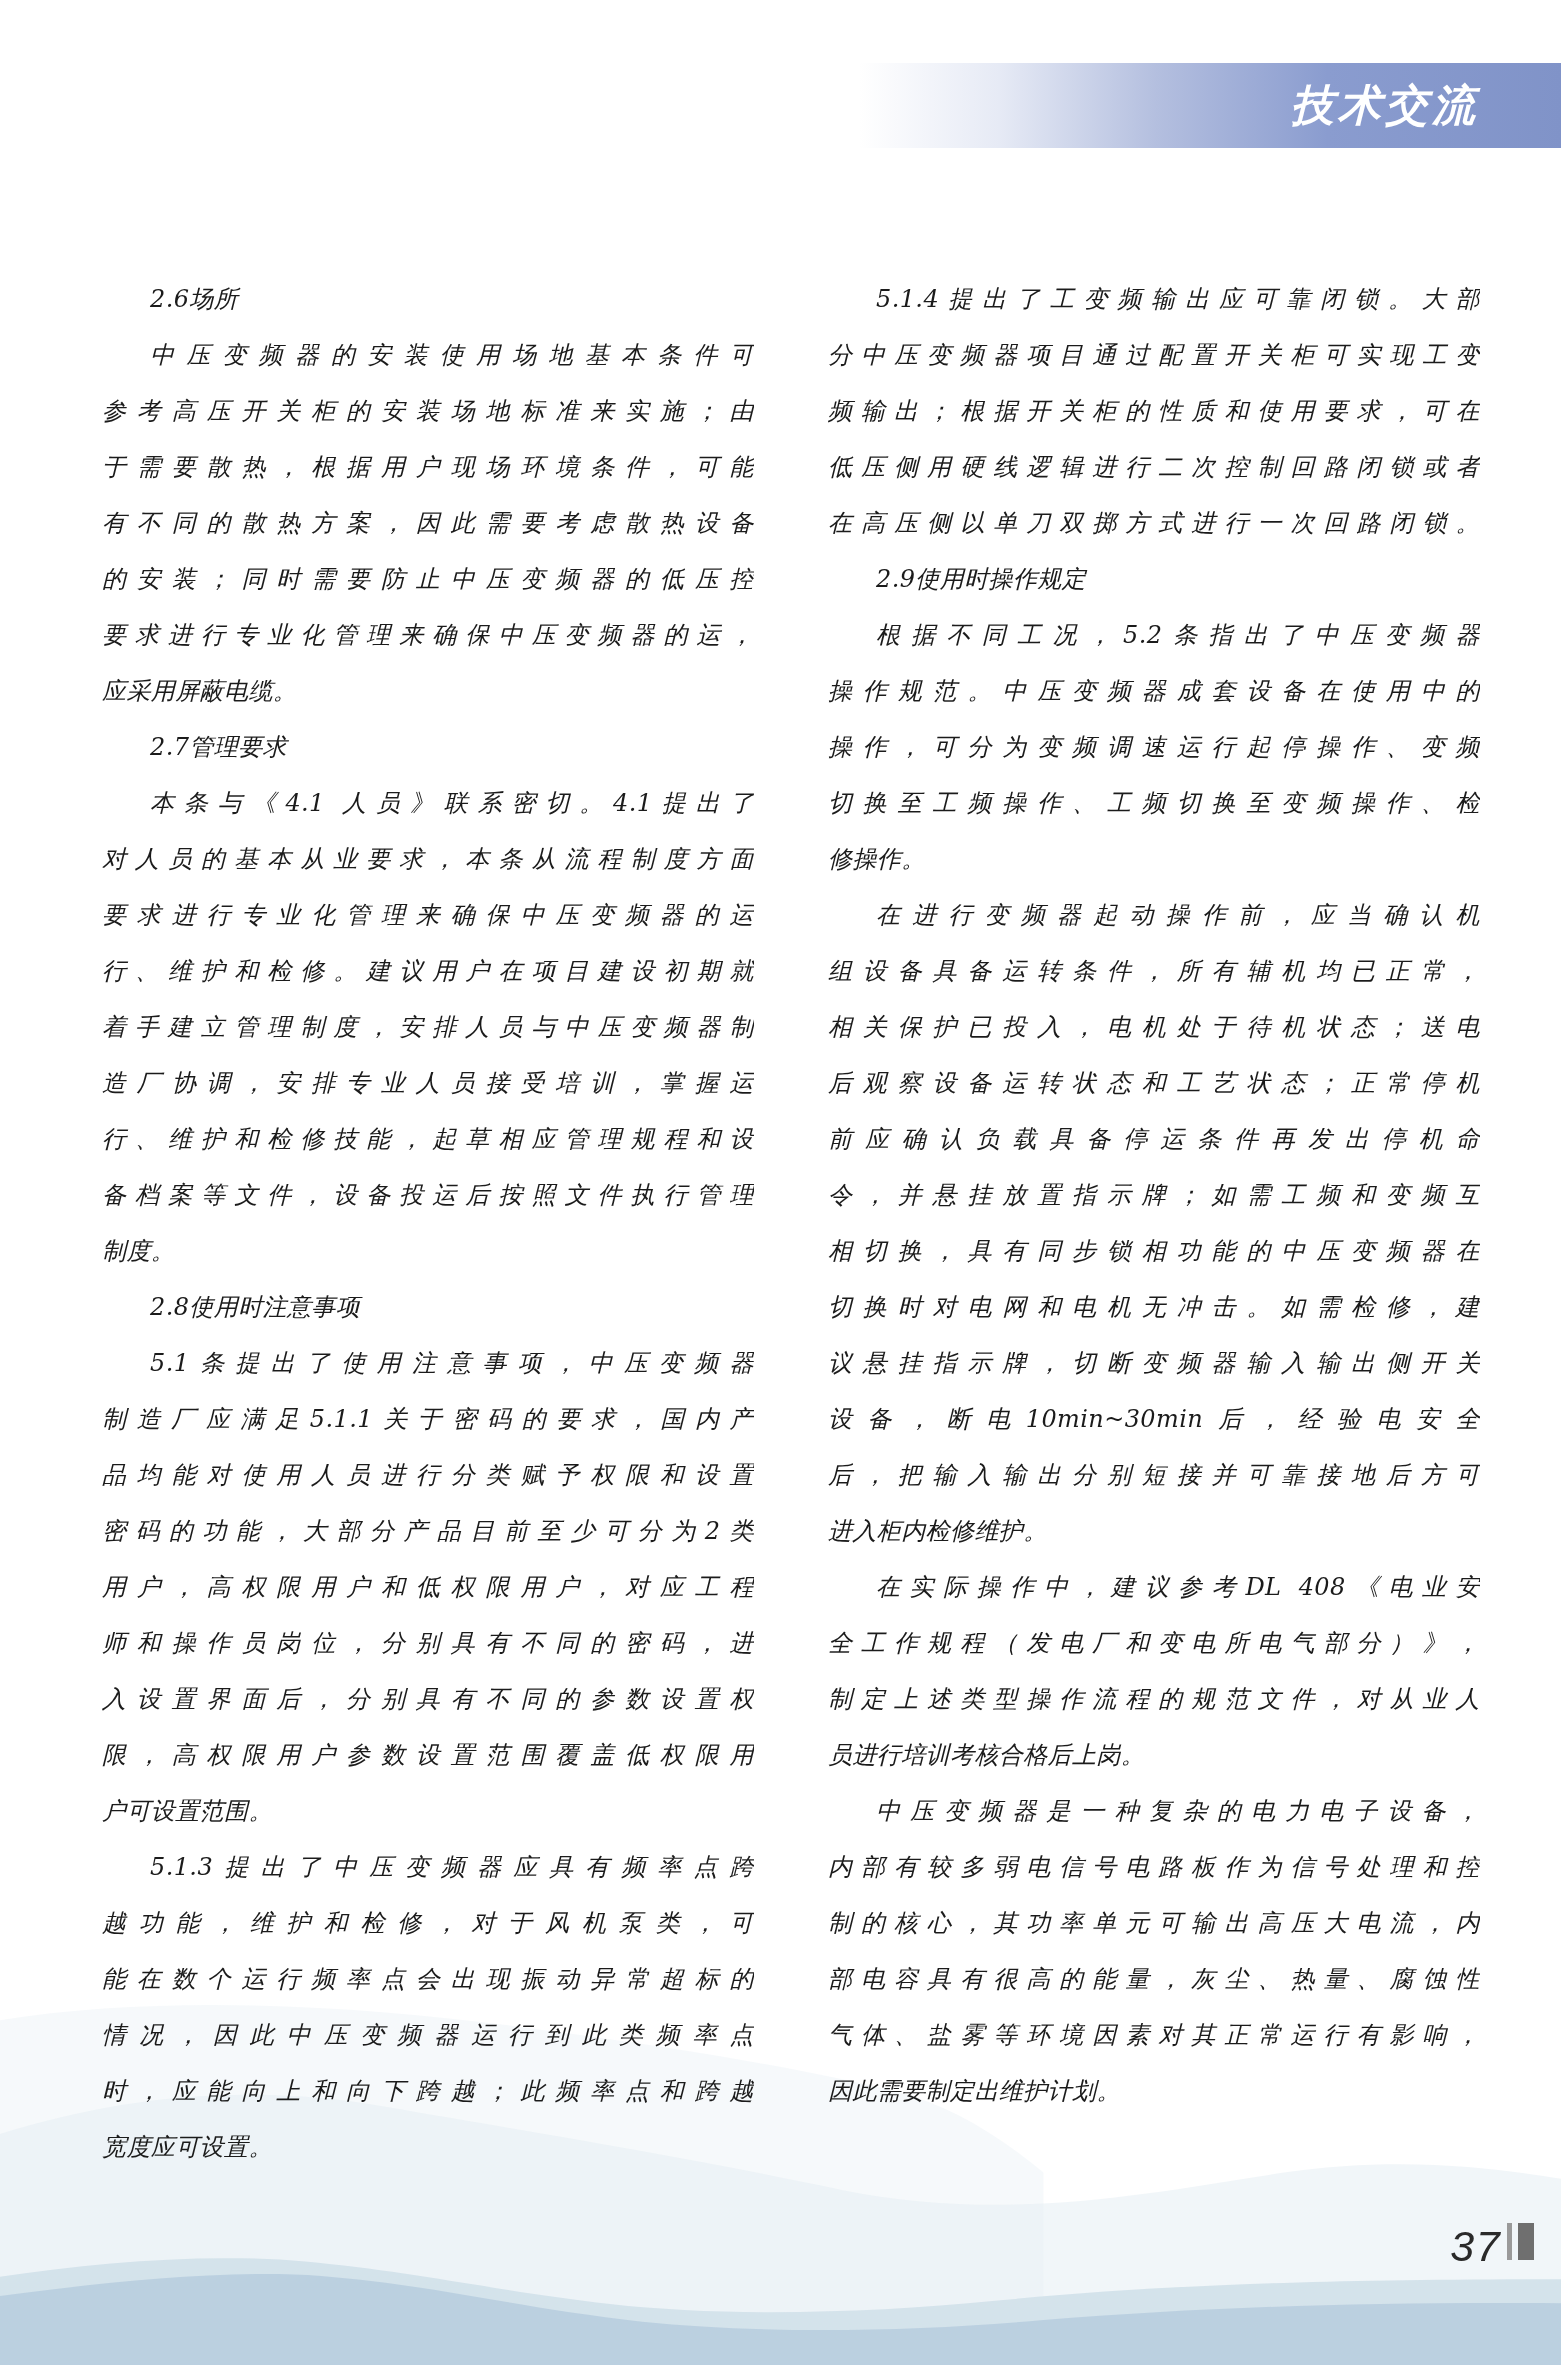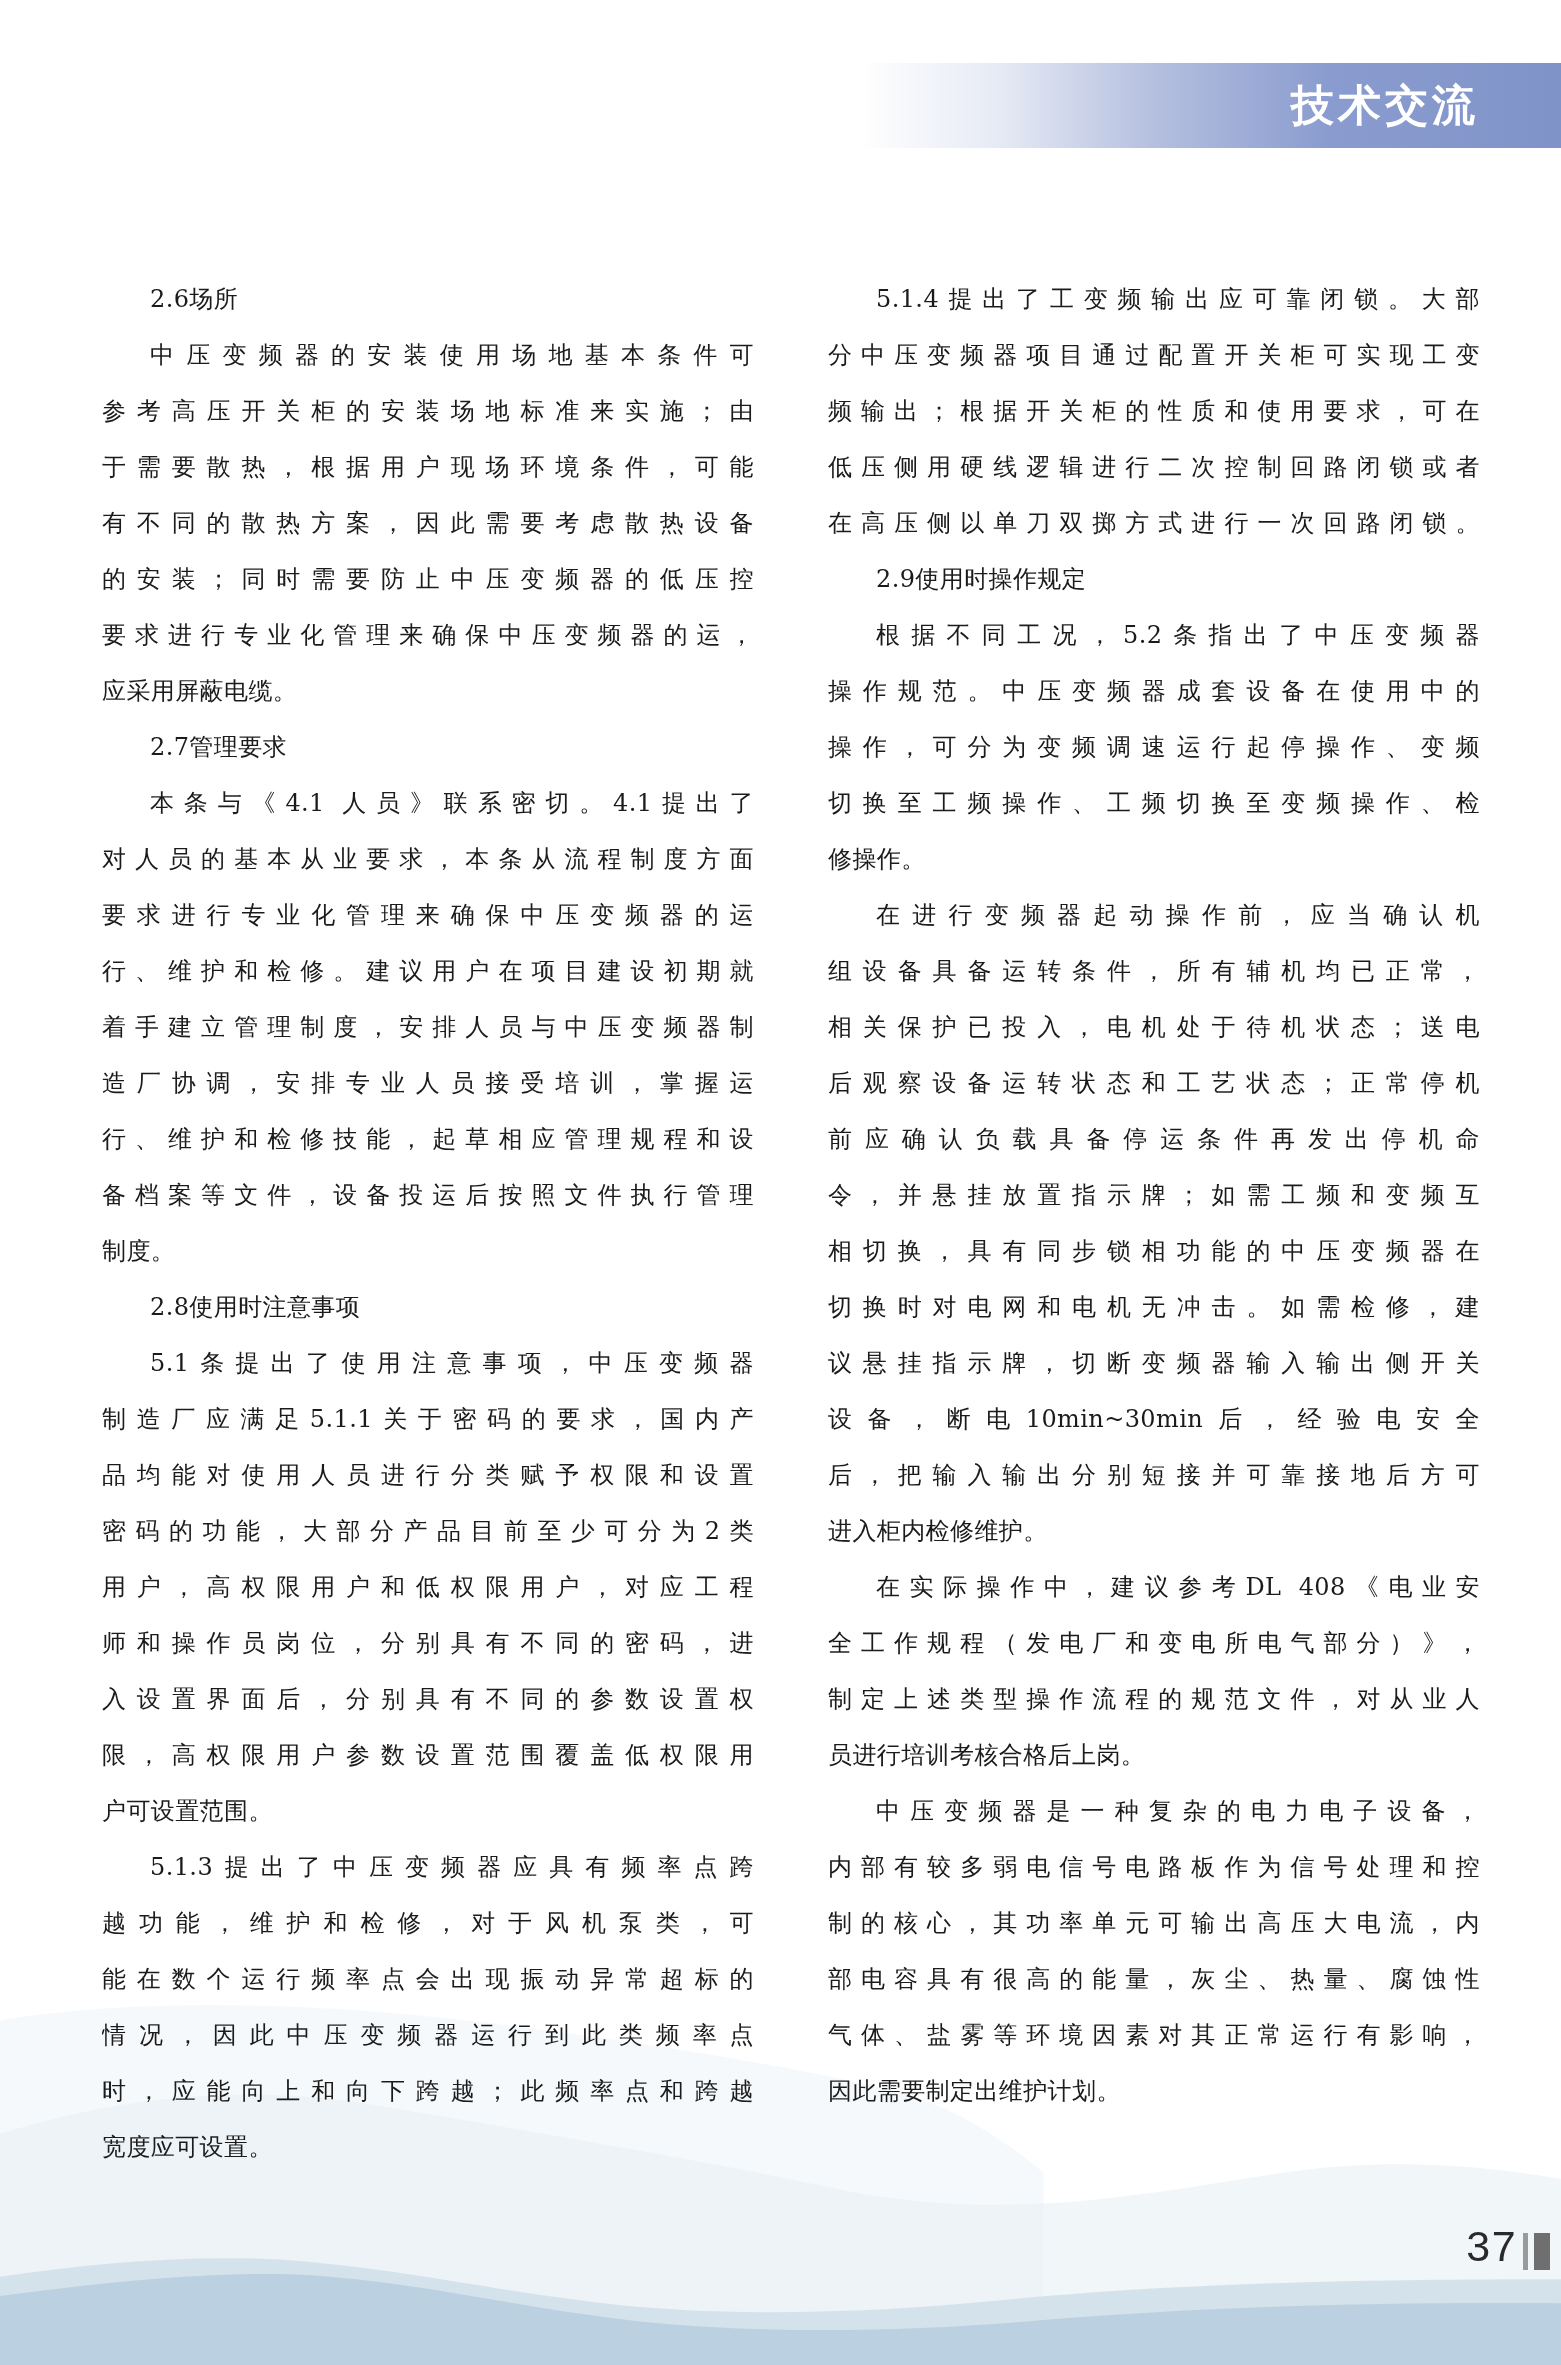--- a/index.html
+++ b/index.html
@@ -8,20 +8,21 @@
     background: #ffffff;
   }
   .page {
     position: relative;
     width: 1562px;
     height: 2366px;
     background: #ffffff;
     overflow: hidden;
     font-family: "DejaVu Serif", "Liberation Serif", serif;
     color: var(--text, #1b1b1b);
+    font-style: italic;
   }
 
   
   .banner {
     position: absolute;
     top: 63px;
     left: 0;
     right: 0;
     height: 85px;
     background: linear-gradient(to right,
@@ -75,23 +76,23 @@
     top: 1964px;
     width: 1562px;
     height: 401px;
     z-index: 1;
   }
 
   
   .page-number {
     position: absolute;
     top: 2223px;
-    right: 12px;
+    right: 28px;
     display: flex;
-    align-items: flex-end;
+    align-items: flex-start;
     z-index: 3;
   }
   .page-number .num {
     font-family: "Liberation Sans", "DejaVu Sans", sans-serif;
     font-size: 43px;
     line-height: 47px;
     color: var(--page_number_gray, #2a2a2a);
     letter-spacing: 1.6px;
   }
   .page-number .bar { display: inline-block; height: 37px; margin-left: 5.6px; }

